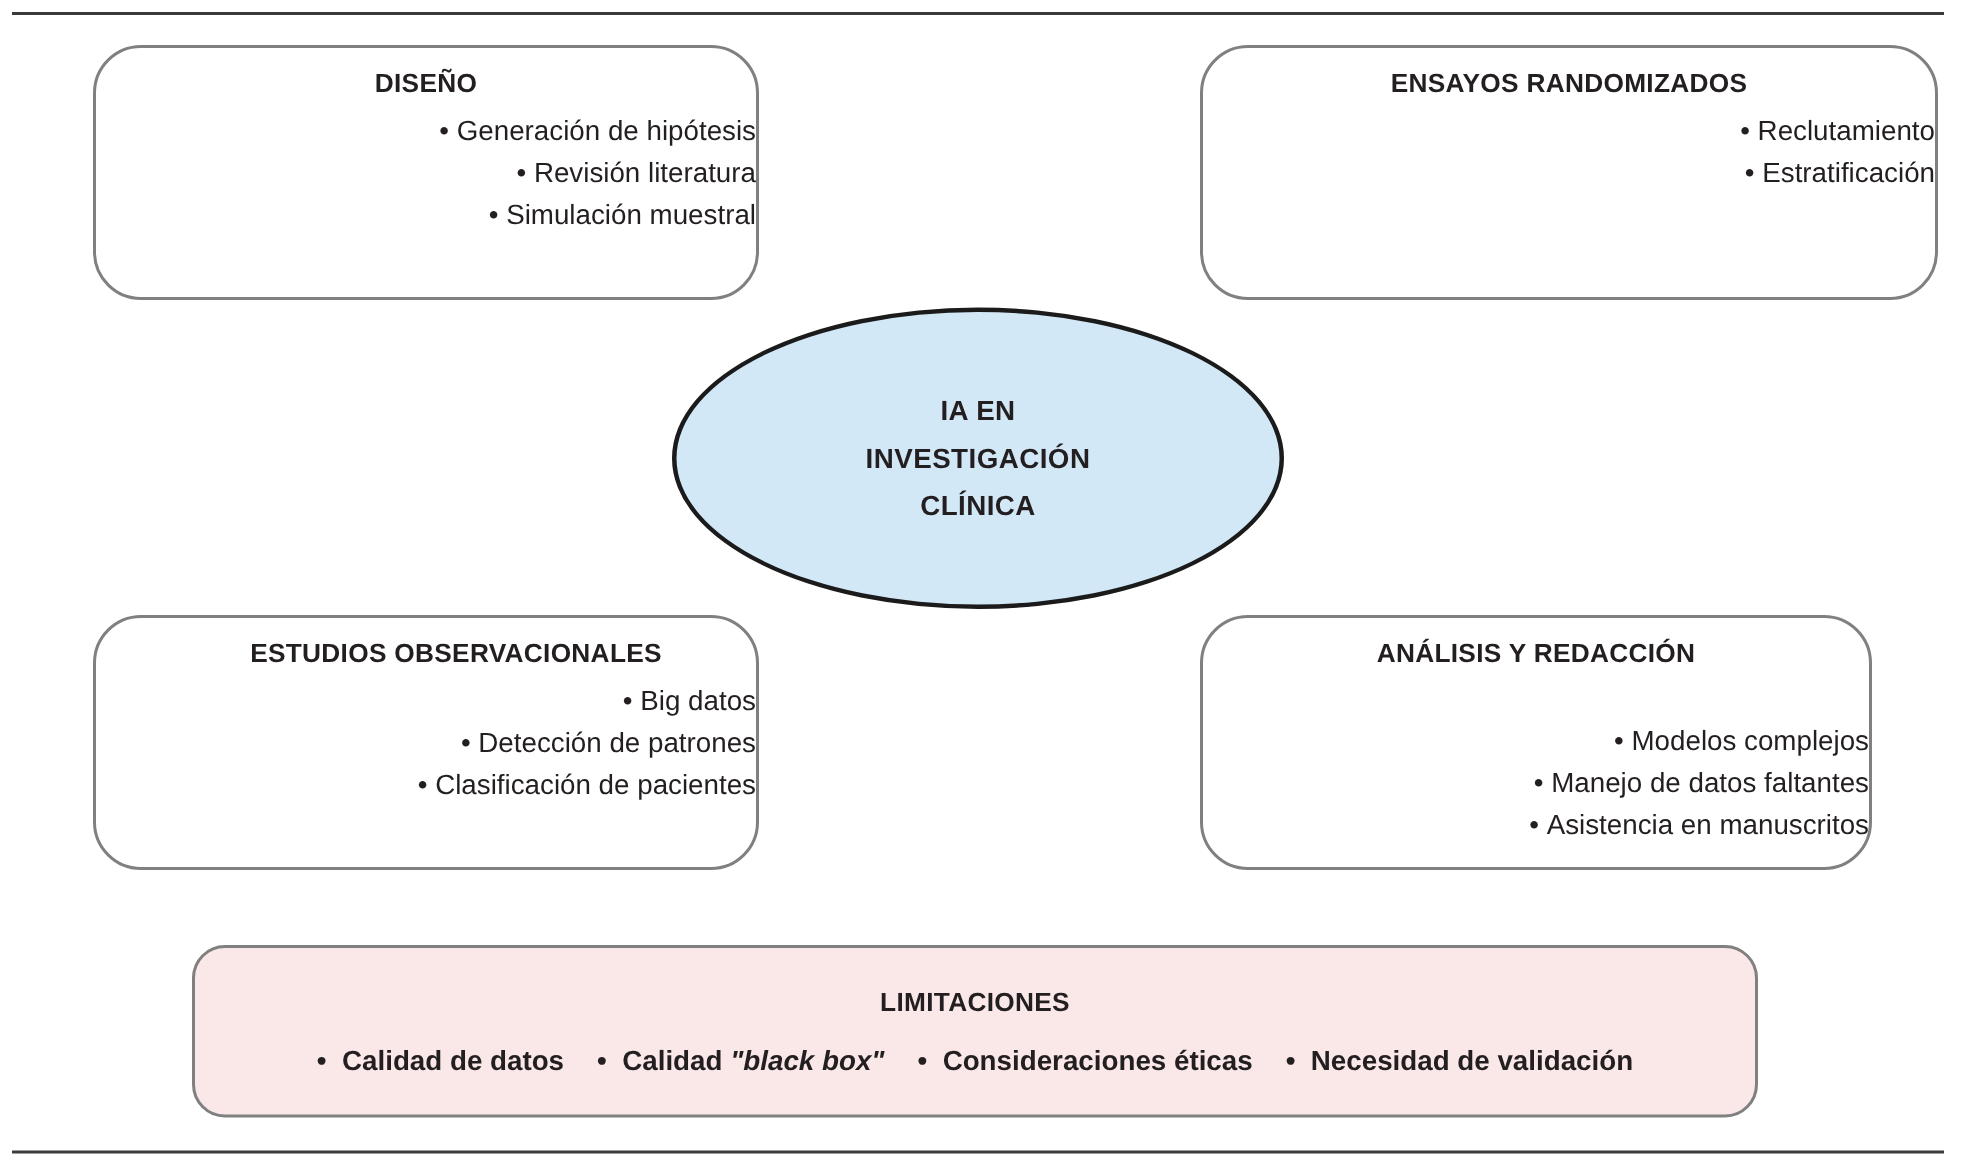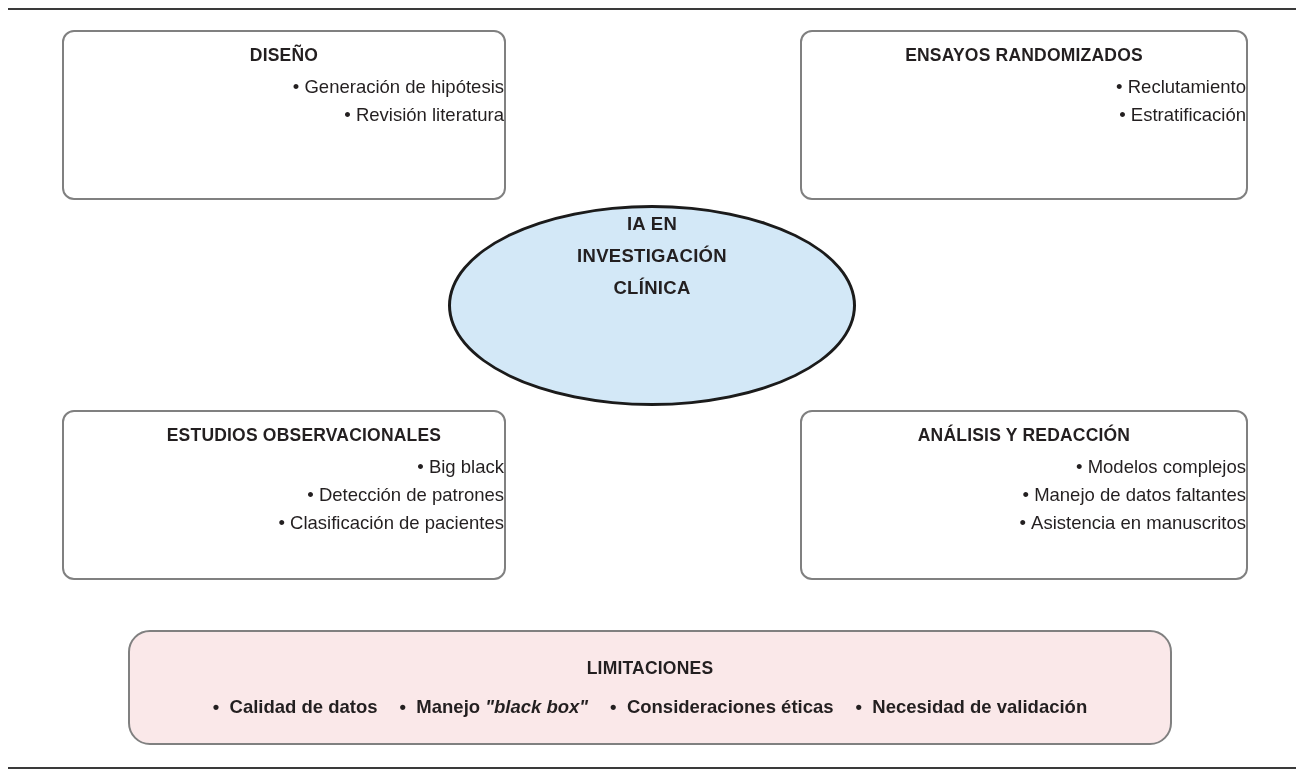--- a/index.html
+++ b/index.html
@@ -29,32 +29,32 @@
     border-top: 2px solid #3a3a3a;
   }
   .rule.top    { top: 8px; }
   .rule.bottom { top: 767px; }
 
   
   .qbox {
     position: absolute;
     box-sizing: border-box;
     border: 2.5px solid #808080;
-    border-radius: 12px;
+    border-radius: 32px;
     background: #ffffff;
     display: flex;
     flex-direction: column;
     align-items: center;
     justify-content: flex-start;
     padding-top: 13px;
   }
   .qbox.tl { left: 62px;  top: 30px;  width: 444px; height: 170px; }
-  .qbox.tr { left: 800px; top: 30px;  width: 448px; height: 170px; }
+  .qbox.tr { left: 800px; top: 30px;  width: 492px; height: 170px; }
   .qbox.bl { left: 62px;  top: 410px; width: 444px; height: 170px; padding-left: 40px; }
-  .qbox.br { left: 800px; top: 410px; width: 448px; height: 170px; }
+  .qbox.br { left: 800px; top: 410px; width: 448px; height: 170px; gap: 27px; }
 
   .qbox-title {
     font-weight: bold;
     font-size: 17.5px;
     letter-spacing: 0.2px;
     line-height: 1.25;
     text-align: center;
     margin-bottom: 6px;
   }
   .qbox-list {
@@ -80,21 +80,21 @@
     top: 205px;
     width: 408px;
     height: 201px;
     box-sizing: border-box;
     border: 3px solid #1b1b1b;
     border-radius: 50%;
     background: #d3e8f7;
     display: flex;
     flex-direction: column;
     align-items: center;
-    justify-content: flex-start;
+    justify-content: center;
   }
   .ellipse-line {
     font-weight: bold;
     font-size: 18.5px;
     letter-spacing: 0.3px;
     line-height: 1.72;
     text-align: center;
   }
 
   
@@ -142,35 +142,36 @@
 
 <div id="figure">
 
   <div class="rule top"></div>
 
   <div class="qbox tl">
     <div class="qbox-title">DISEÑO</div>
     <ul class="qbox-list">
       <li>Generación de hipótesis</li>
       <li>Revisión literatura</li>
+      <li>Simulación muestral</li>
     </ul>
   </div>
 
   <div class="qbox tr">
     <div class="qbox-title">ENSAYOS RANDOMIZADOS</div>
     <ul class="qbox-list">
       <li>Reclutamiento</li>
       <li>Estratificación</li>
     </ul>
   </div>
 
   <div class="qbox bl">
     <div class="qbox-title">ESTUDIOS OBSERVACIONALES</div>
     <ul class="qbox-list">
-      <li>Big black</li>
+      <li>Big datos</li>
       <li>Detección de patrones</li>
       <li>Clasificación de pacientes</li>
     </ul>
   </div>
 
   <div class="qbox br">
     <div class="qbox-title">ANÁLISIS Y REDACCIÓN</div>
     <ul class="qbox-list">
       <li>Modelos complejos</li>
       <li>Manejo de datos faltantes</li>
@@ -184,21 +185,21 @@
     <div class="ellipse-line">CLÍNICA</div>
   </div>
 
   <div class="limits">
     <div class="limits-title">LIMITACIONES</div>
     <div class="limits-items">
       <span class="limit-item">
         <span>Calidad de datos</span>
       </span>
       <span class="limit-item">
-        <span>Manejo </span><em>"black box"</em>
+        <span>Calidad </span><em>"black box"</em>
       </span>
       <span class="limit-item">
         <span>Consideraciones éticas</span>
       </span>
       <span class="limit-item">
         <span>Necesidad de validación</span>
       </span>
     </div>
   </div>
 

